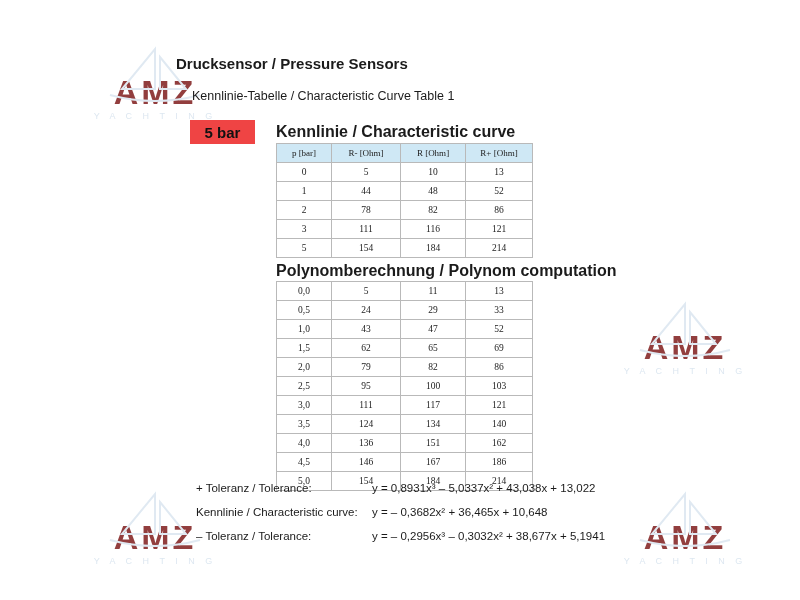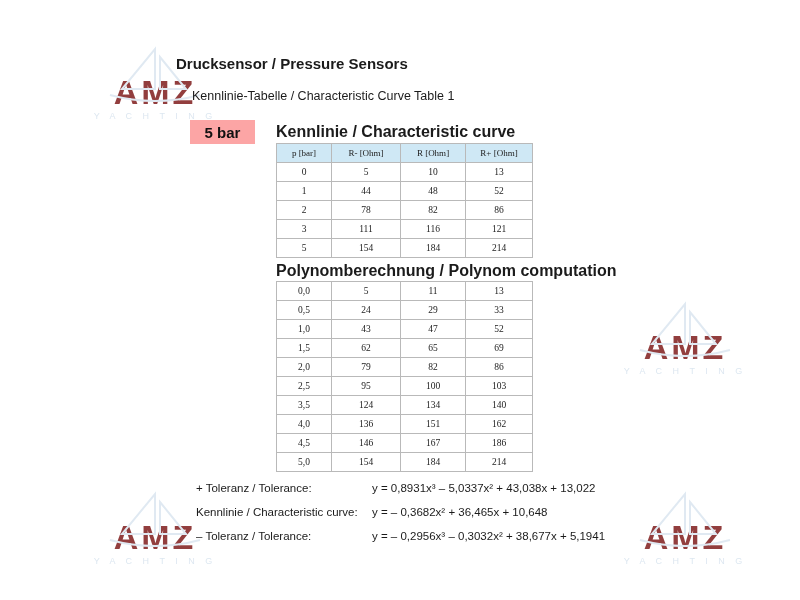--- a/index.html
+++ b/index.html
@@ -67,21 +67,21 @@
     font-weight: normal;
     color: #1b1b1b;
   }
 
   .bar-badge {
     position: absolute;
     left: 190px;
     top: 120px;
     width: 65px;
     height: 24px;
-    background: #fca5a5;
+    background: #ef4444;
     color: #111;
     font-size: 15px;
     font-weight: bold;
     display: flex;
     align-items: center;
     justify-content: center;
   }
 
   .section-label {
     position: absolute;
@@ -277,20 +277,26 @@
         <td>2,0</td>
         <td>79</td>
         <td>82</td>
         <td>86</td>
       </tr>
       <tr>
         <td>2,5</td>
         <td>95</td>
         <td>100</td>
         <td>103</td>
+      </tr>
+      <tr>
+        <td>3,0</td>
+        <td>111</td>
+        <td>117</td>
+        <td>121</td>
       </tr>
       <tr>
         <td>3,5</td>
         <td>124</td>
         <td>134</td>
         <td>140</td>
       </tr>
       <tr>
         <td>4,0</td>
         <td>136</td>

